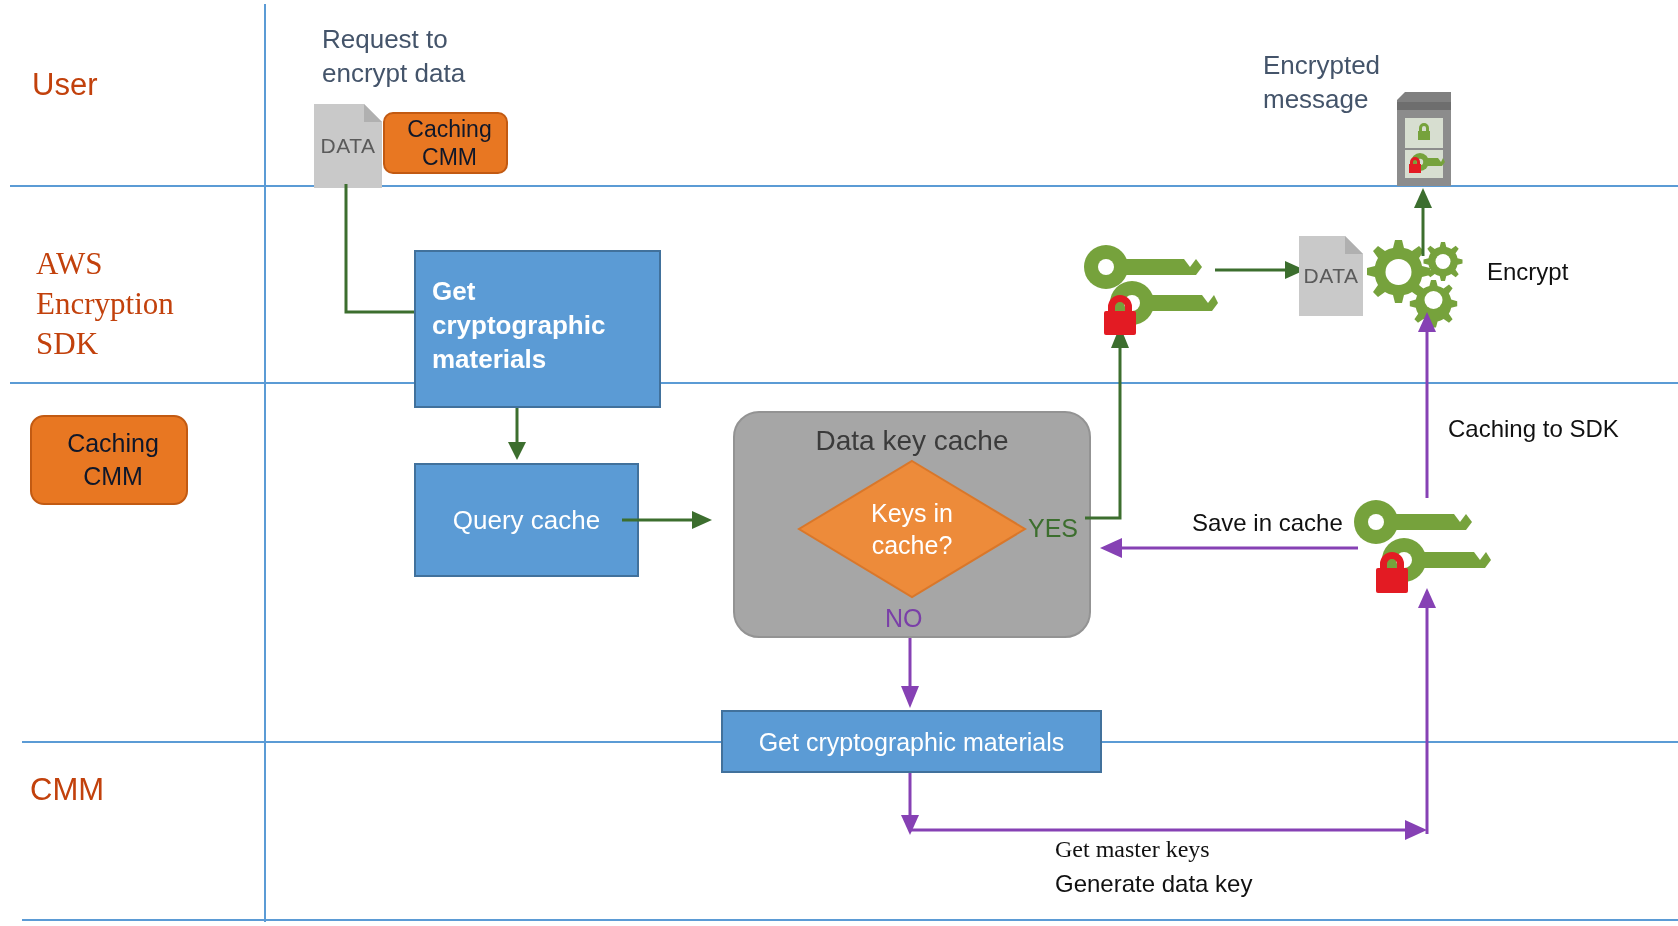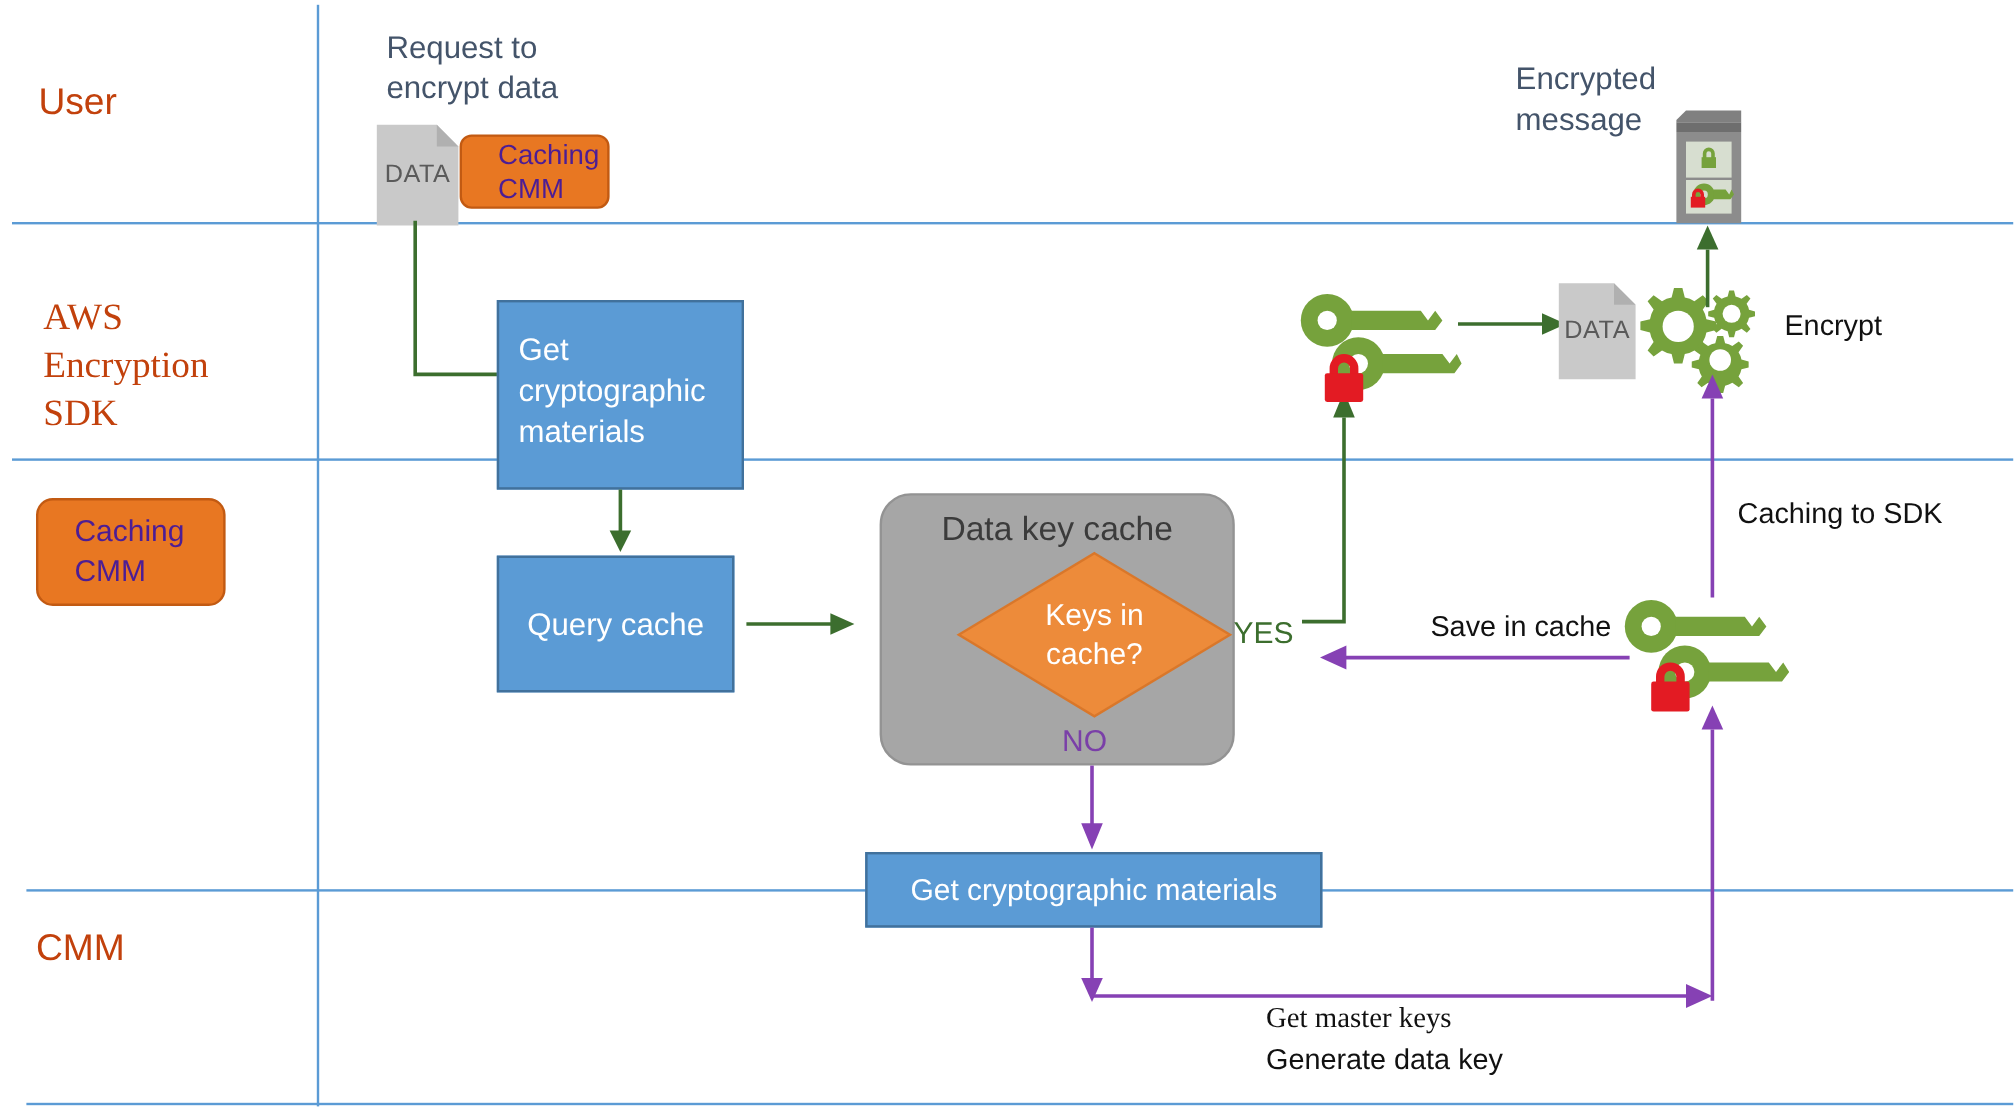--- a/index.html
+++ b/index.html
@@ -64,29 +64,30 @@
     padding: 0 16px;
   }
   .proc-box.topleft { align-items: flex-start; padding-top: 22px; }
   .proc-box.center  { justify-content: center; }
 
   
   .cmm-chip {
     background: #E87722;
     border: 2px solid #C25A12;
     border-radius: 14px;
-    color: #4c1d95;
+    color: #0f172a;
     font-size: 25px;
     line-height: 33px;
     box-sizing: border-box;
     display: flex;
     flex-direction: column;
     justify-content: center;
-    padding-left: 30px;
-    white-space: pre-line;
+    padding-left: 8px;
+    white-space: pre-line;
+    text-align: center;
   }
 
   
   .cache-box {
     background: #A6A6A6;
     border: 2px solid #939393;
     border-radius: 26px;
     box-sizing: border-box;
   }
   .cache-title {
@@ -166,37 +167,37 @@
   </div>
 
   <div class="abs cmm-chip" style="left:383px; top:112px; width:125px; height:62px; font-size:23px; line-height:28px; border-radius:10px;">Caching
 CMM</div>
 
   <svg class="abs" style="left:330px; top:182px; width:120px; height:150px;">
     <polyline points="16,2 16,130 92,130" fill="none" stroke="#3C6E2E" stroke-width="3"></polyline>
     <polygon points="92,120 115,130 92,140" fill="#3C6E2E"></polygon>
   </svg>
 
-  <div class="abs proc-box topleft" style="left:414px; top:250px; width:206px; height:158px; white-space:pre-line;">Get
+  <div class="abs proc-box topleft" style="left:414px; top:250px; width:247px; height:158px; white-space:pre-line;font-weight:bold;">Get
 cryptographic
 materials</div>
 
   <svg class="abs" style="left:505px; top:408px; width:30px; height:54px;">
     <line x1="12" y1="0" x2="12" y2="36" stroke="#3C6E2E" stroke-width="3"></line>
     <polygon points="3,34 12,52 21,34" fill="#3C6E2E"></polygon>
   </svg>
 
-  <div class="abs proc-box center" style="left:414px; top:463px; width:198px; height:114px;">Query cache</div>
+  <div class="abs proc-box center" style="left:414px; top:463px; width:225px; height:114px;">Query cache</div>
 
   <svg class="abs" style="left:622px; top:505px; width:110px; height:30px;">
     <line x1="0" y1="15" x2="72" y2="15" stroke="#3C6E2E" stroke-width="3"></line>
     <polygon points="70,6 90,15 70,24" fill="#3C6E2E"></polygon>
   </svg>
 
-  <div class="abs cache-box" style="left:733px; top:411px; width:296px; height:227px;">
+  <div class="abs cache-box" style="left:733px; top:411px; width:358px; height:227px;">
     <div class="cache-title">Data key cache</div>
   </div>
 
   <div class="diamond-wrap" style="left:797px; top:459px; width:230px; height:140px;">
     <svg width="230" height="140" viewBox="0 0 230 140">
       <polygon points="115,2 228,70 115,138 2,70" fill="#ED8B3A" stroke="#D9772A" stroke-width="2"></polygon>
     </svg>
     <div class="diamond-label">Keys in
 cache?</div>
   </div>

